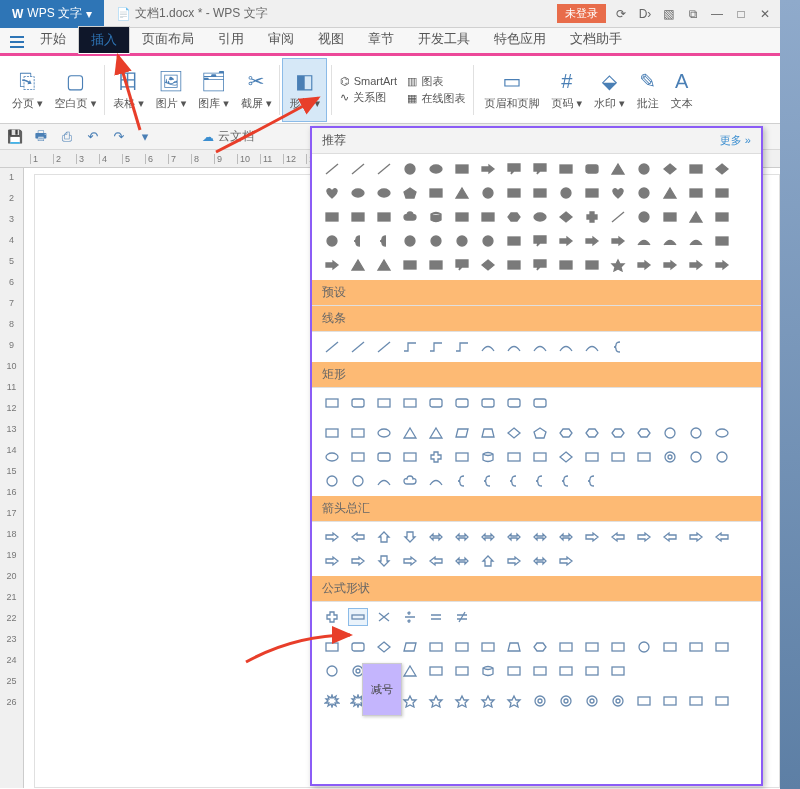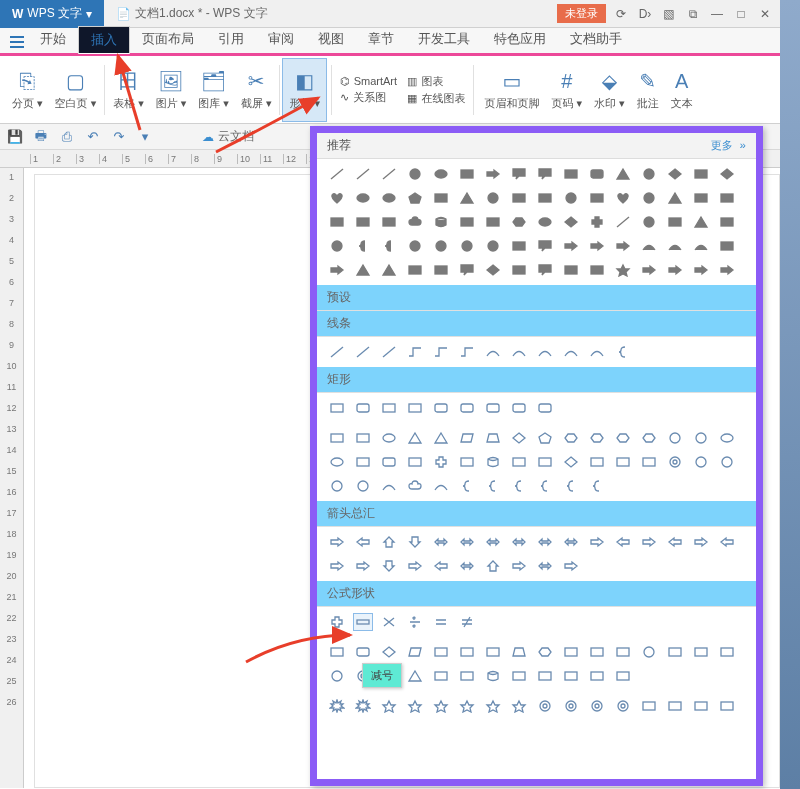--- a/index.html
+++ b/index.html
@@ -41,31 +41,31 @@
   
   .ruler{height:18px;background:#f0f0f0;border-bottom:1px solid #ccc;display:flex;align-items:center;font-size:9px;color:#777;padding-left:30px;gap:3px;}
   .ruler .tick{width:20px;border-left:1px solid #bbb;padding-left:2px;}
 
   
   .docwrap{display:flex;height:620px;}
   .vruler{width:24px;background:#f0f0f0;border-right:1px solid #ccc;padding-top:4px;font-size:9px;color:#777;text-align:center;display:flex;flex-direction:column;gap:11px;}
   .page{flex:1;background:#fff;margin:6px 0 0 10px;border:1px solid #e0e0e0;position:relative;}
 
   
-  .shapes-panel{position:absolute;left:310px;top:126px;width:453px;height:660px;background:#fff;border:7px solid #8b5cf6;box-shadow:2px 2px 6px rgba(0,0,0,0.25);font-size:12px;color:#555;overflow:hidden;}
+  .shapes-panel{position:absolute;left:310px;top:126px;width:453px;height:660px;background:#fff;border:2px solid #8b5cf6;box-shadow:2px 2px 6px rgba(0,0,0,0.25);font-size:12px;color:#555;overflow:hidden;}
   .sp-head{display:flex;justify-content:space-between;align-items:center;padding:4px 10px;background:#f3f3f3;border-bottom:1px solid #ddd;}
-  .sp-more{color:#3b8ed0;font-size:11px;cursor:pointer;font-family:Liberation Mono, monospace;}
-  .sp-cat{padding:4px 10px;background:#7dd3fc;border-bottom:1px solid #e0e0e0;color:#666;font-size:12px;}
+  .sp-more{color:#3b8ed0;font-size:11px;cursor:pointer;}
+  .sp-cat{padding:4px 10px;background:#fdba74;border-bottom:1px solid #e0e0e0;color:#666;font-size:12px;}
   .sp-grid{display:flex;flex-wrap:wrap;gap:6px;padding:6px 10px;}
   .shp{width:20px;height:18px;display:flex;align-items:center;justify-content:center;cursor:pointer;}
   .shp.dark svg *{fill:#7a7a7a;stroke:#7a7a7a;}
   .shp svg{width:16px;height:14px;}
   .shp svg *{fill:none;stroke:#6a8bb0;stroke-width:1.3;}
   .shp.sel{border:1px solid #8bbbe8;background:#eaf3fb;}
-  .tooltip{position:absolute;left:362px;top:663px;background:#5eead4;border:1px solid #ccc;padding:4px 8px;font-size:11px;color:#444;box-shadow:1px 1px 3px rgba(0,0,0,0.2);}
+  .tooltip{position:absolute;left:362px;top:663px;background:#c4b5fd;border:1px solid #ccc;padding:18px 8px;font-size:11px;color:#444;box-shadow:1px 1px 3px rgba(0,0,0,0.2);}
 
   
   .arrow{position:absolute;pointer-events:none;}
 
   
   .rside{position:absolute;right:0;top:0;width:20px;height:789px;background:linear-gradient(#8faacb,#5d7fa5);}
 </style>
 </head>
 <body>
 

